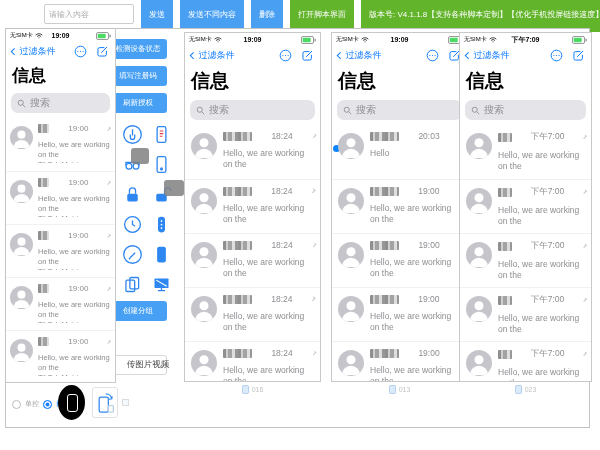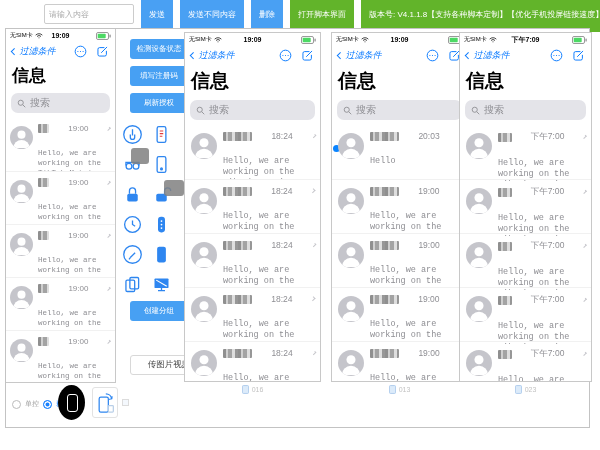--- a/index.html
+++ b/index.html
@@ -17,46 +17,46 @@
   #workspace { position:absolute; left:5px; top:28px; width:585px; height:400px; border:1px solid #c3c3c3; background:#fff; }
 
   
   .phone { position:absolute; background:#fff; border:1px solid #c8c8c8; overflow:hidden; display:flex; flex-direction:column; }
   .phone.inset { border-left:none; border-top:none; }
   .p-status { position:relative; height:13px; display:flex; align-items:center; padding:0 4px; gap:2px; }
   .carrier { font-size:6px; color:#000; }
   .p-time { position:absolute; left:0; right:0; text-align:center; font-size:7px; font-weight:bold; color:#000; }
   .bat { margin-left:auto; }
   .p-nav { display:flex; align-items:center; height:19px; padding:0 6px; }
-  .back { color:#0a7aff; font-size:9px; display:flex; align-items:center; gap:3px; cursor:pointer;font-style:italic; }
+  .back { color:#0a7aff; font-size:9px; display:flex; align-items:center; gap:3px; cursor:pointer; }
   .chev { display:inline-block; width:4.5px; height:4.5px; border-left:1.5px solid #0a7aff; border-bottom:1.5px solid #0a7aff; transform:rotate(45deg); }
   .nav-icons { margin-left:auto; display:flex; align-items:center; gap:9px; }
   .p-title { font-size:19px; font-weight:bold; color:#000; padding:3px 6px 2px; }
   .phone.narrow .p-title { font-size:17px; }
   .p-search { margin:4px 5px 5px; background:#e4e4e9; border-radius:7px; height:20px; display:flex; align-items:center; gap:4px; color:#8e8e93; font-size:10px; padding:0 6px; }
   .rows { flex:1; overflow:hidden; }
   .mrow { position:relative; height:54px; padding:6px 5px 0 38px; }
   .mrow + .mrow { border-top:1px solid #f1f1f1; }
   .phone.narrow .mrow { height:53px; padding-left:32px; }
   .avatar { position:absolute; left:6px; top:8px; width:26px; height:26px; border-radius:50%; background:#c5c5cb; overflow:hidden; }
   .phone.narrow .avatar { width:23px; height:23px; left:4px; }
   .mhead { display:flex; align-items:center; gap:19px; }
   .nameblur { height:9px; width:66px; background:repeating-linear-gradient(90deg,#8f8f8f 0 3px,#d0d0d0 3px 5px,#a3a3a3 5px 9px,#dedede 9px 12px,#979797 12px 15px); filter:blur(.6px); border-radius:1px; }
   .phone.narrow .nameblur { width:52px; }
   .mrow:nth-child(2n) .nameblur { width:58px; }
   .mtime { margin-left:auto; color:#8e8e93; font-size:8.5px; white-space:nowrap; }
   .phone.narrow .mtime { font-size:8px; }
   .chev-r { display:inline-block; width:4px; height:4px; border-left:1.5px solid #c7c7cc; border-bottom:1.5px solid #c7c7cc; transform:rotate(-135deg); margin-left:1px; }
-  .prev { color:#8e8e93; font-size:8.5px; line-height:11px; margin-top:15px; max-height:23px; overflow:hidden;font-family:Liberation Mono, monospace; }
+  .prev { color:#8e8e93; font-size:8.5px; line-height:11px; margin-top:7px; max-height:23px; overflow:hidden; }
   .phone.narrow .prev { font-size:7.5px; line-height:10px; }
   .unread-dot { position:absolute; left:1px; top:20px; width:7px; height:7px; border-radius:50%; background:#0a84ff; }
   .dev-label { position:absolute; display:flex; align-items:center; justify-content:center; gap:3px; font-size:7px; color:#c2c2c2; }
 
   
-  .sb-btn { position:absolute; left:124px; width:58px; height:20px; background:#47a0f3; color:#fff; font-size:7.5px; border:none; border-radius:3px; display:flex; align-items:center; justify-content:center; white-space:nowrap; font-family:inherit; }
+  .sb-btn { position:absolute; left:103px; width:58px; height:20px; background:#47a0f3; color:#fff; font-size:7.5px; border:none; border-radius:3px; display:flex; align-items:center; justify-content:center; white-space:nowrap; font-family:inherit; }
   .sb-btn.white { background:#fff; border:1px solid #d8d8d8; color:#444; font-size:8.5px;padding-left:20px; }
   .icon-row { position:absolute; left:112px; width:58px; height:26px; display:flex; justify-content:space-around; align-items:center; }
   .icon-row span { display:inline-flex; cursor:pointer; }
   .tooltip { position:absolute; background:rgba(128,128,128,.85); border-radius:3px; }
 
   
   .ctrl-radios { position:absolute; left:6px; top:370px; display:flex; align-items:center; gap:4px; font-size:7px; color:#999; }
   .radio { width:9px; height:9px; border-radius:50%; border:1px solid #bbb; background:#fff; display:inline-block; }
   .radio.sel { background:#1a82ff; border-color:#1a82ff; box-shadow:inset 0 0 0 1.5px #fff; }
   .ctrl-grp { color:#1a82ff; }

